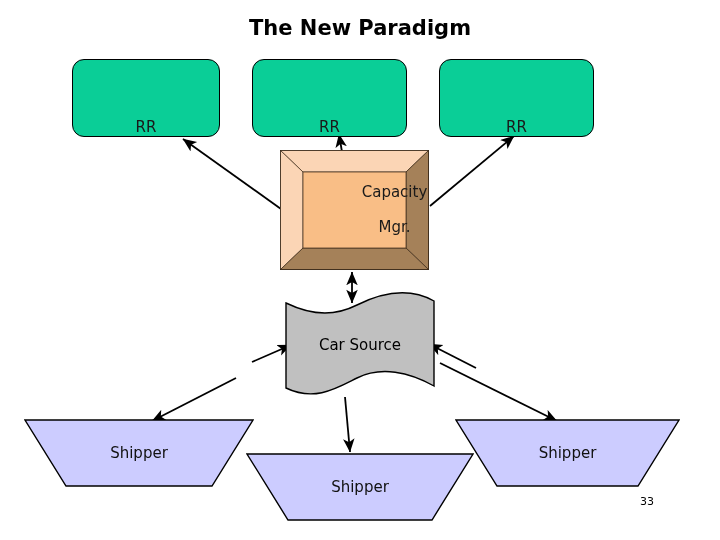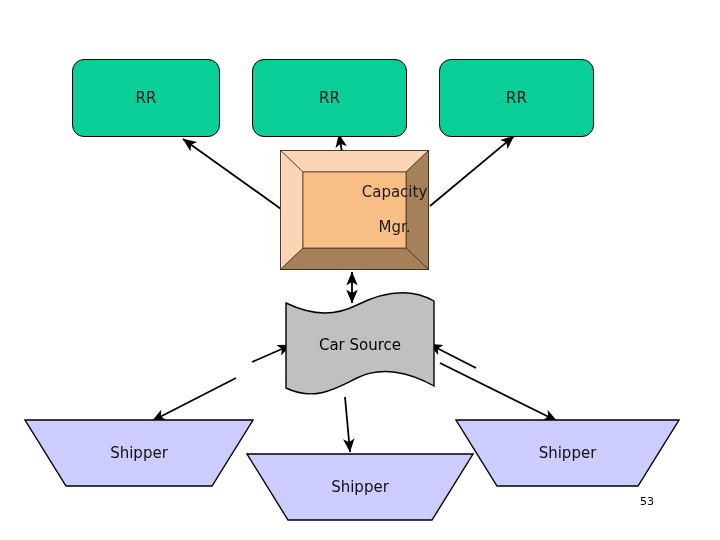--- a/index.html
+++ b/index.html
@@ -46,21 +46,21 @@
     color: #000000;
     letter-spacing: 0px;
   }
   .rr-box {
     position: absolute;
     box-sizing: border-box;
     background: #0ACE97;
     border: 1px solid #000000;
     border-radius: 12px;
     display: flex;
-    align-items: center;
+    align-items: flex-end;
     justify-content: center;
     font-family: "DejaVu Sans", sans-serif;
     font-size: 15px;
     color: #1a1a1a;
   }
   .rr1 { left: 72px;  top: 59px; width: 148px; height: 78px; }
   .rr2 { left: 252px; top: 59px; width: 155px; height: 78px; }
   .rr3 { left: 439px; top: 59px; width: 155px; height: 78px; }
 
   .capmgr-wrap {
@@ -147,20 +147,21 @@
     font-family: "DejaVu Sans", sans-serif;
     font-size: 11px;
     color: #000000;
   }
 </style>
 </head>
 <body>
 
 <div id="slide">
 
+  <div class="title">The New Paradigm</div>
 
   <svg id="connector-layer" viewBox="0 0 720 540">
     <defs>
       <marker id="ah" markerWidth="9" markerHeight="9" refX="7.4" refY="3.2" orient="auto" markerUnits="strokeWidth">
         <path d="M0,0 L7.6,3.2 L0,6.4 L1.9,3.2 z" fill="#000000"></path>
       </marker>
       <marker id="ah-start" markerWidth="9" markerHeight="9" refX="0.2" refY="3.2" orient="auto" markerUnits="strokeWidth">
         <path d="M7.6,0 L0,3.2 L7.6,6.4 L5.7,3.2 z" fill="#000000"></path>
       </marker>
     </defs>
@@ -251,16 +252,16 @@
 
     <div class="trap-wrap trap-c">
       <svg width="225" height="68" viewBox="0 0 225 68">
         <polygon points="1,1 224,1 183,67 42,67" fill="#CCCCFF" stroke="#000000" stroke-width="1.4"></polygon>
       </svg>
       <div class="trap-text">
         <span>Shipper</span>
       </div>
     </div>
 
-    <div class="page-num">53</div>
+    <div class="page-num">33</div>
 
   </div>
 </div>
 
 </body></html>

